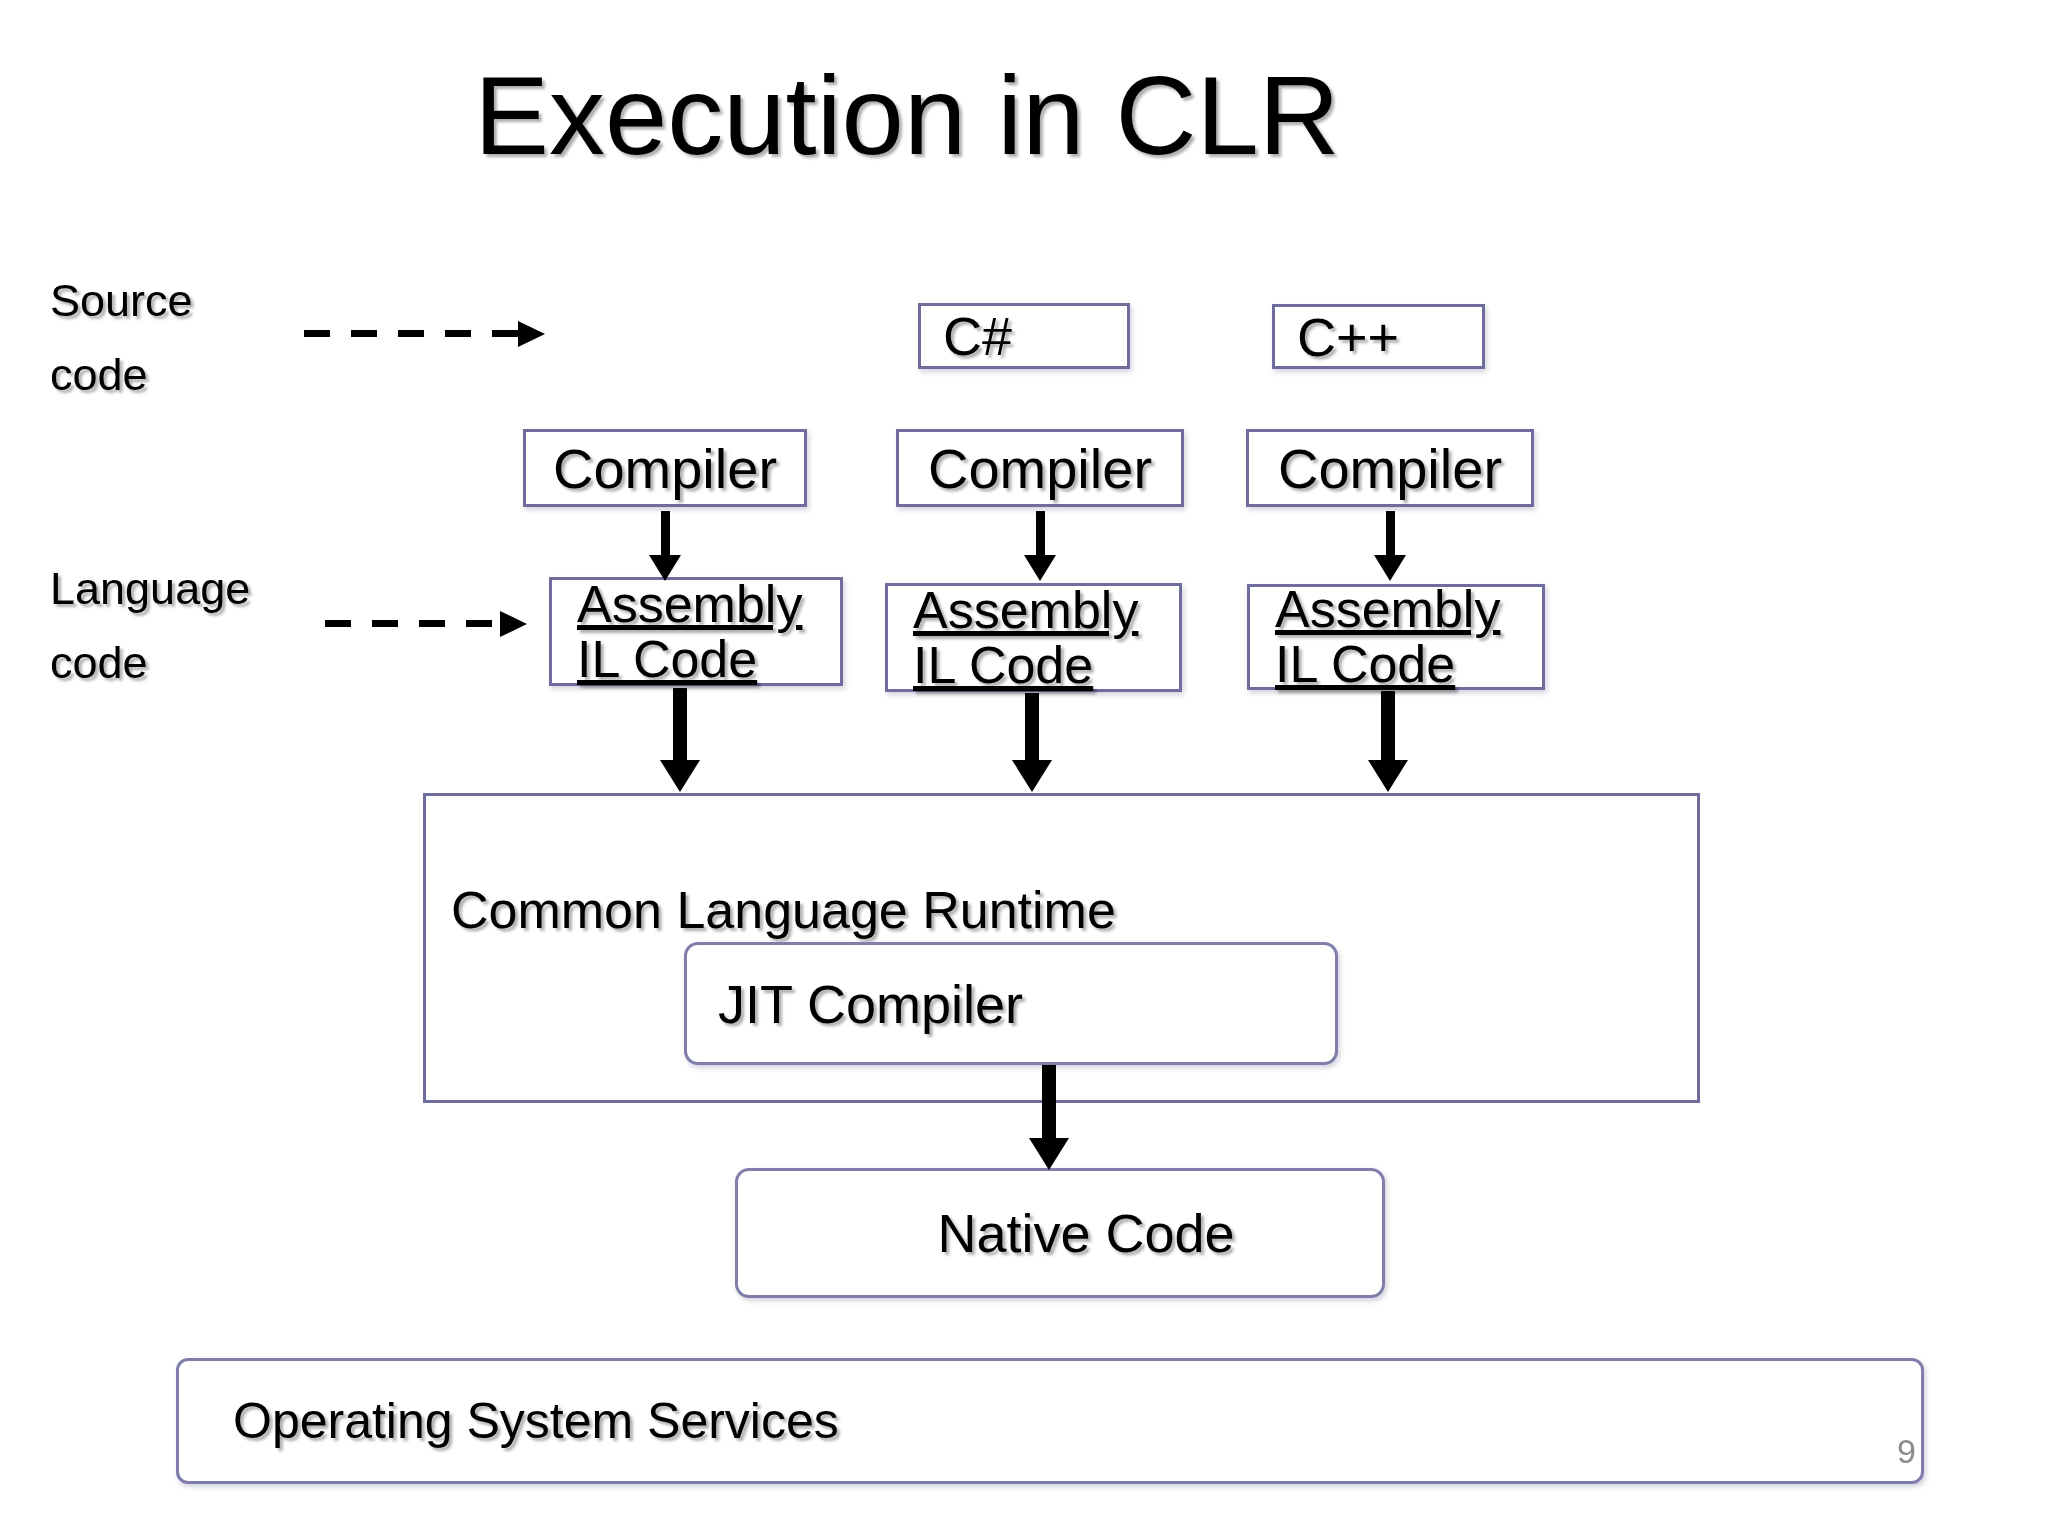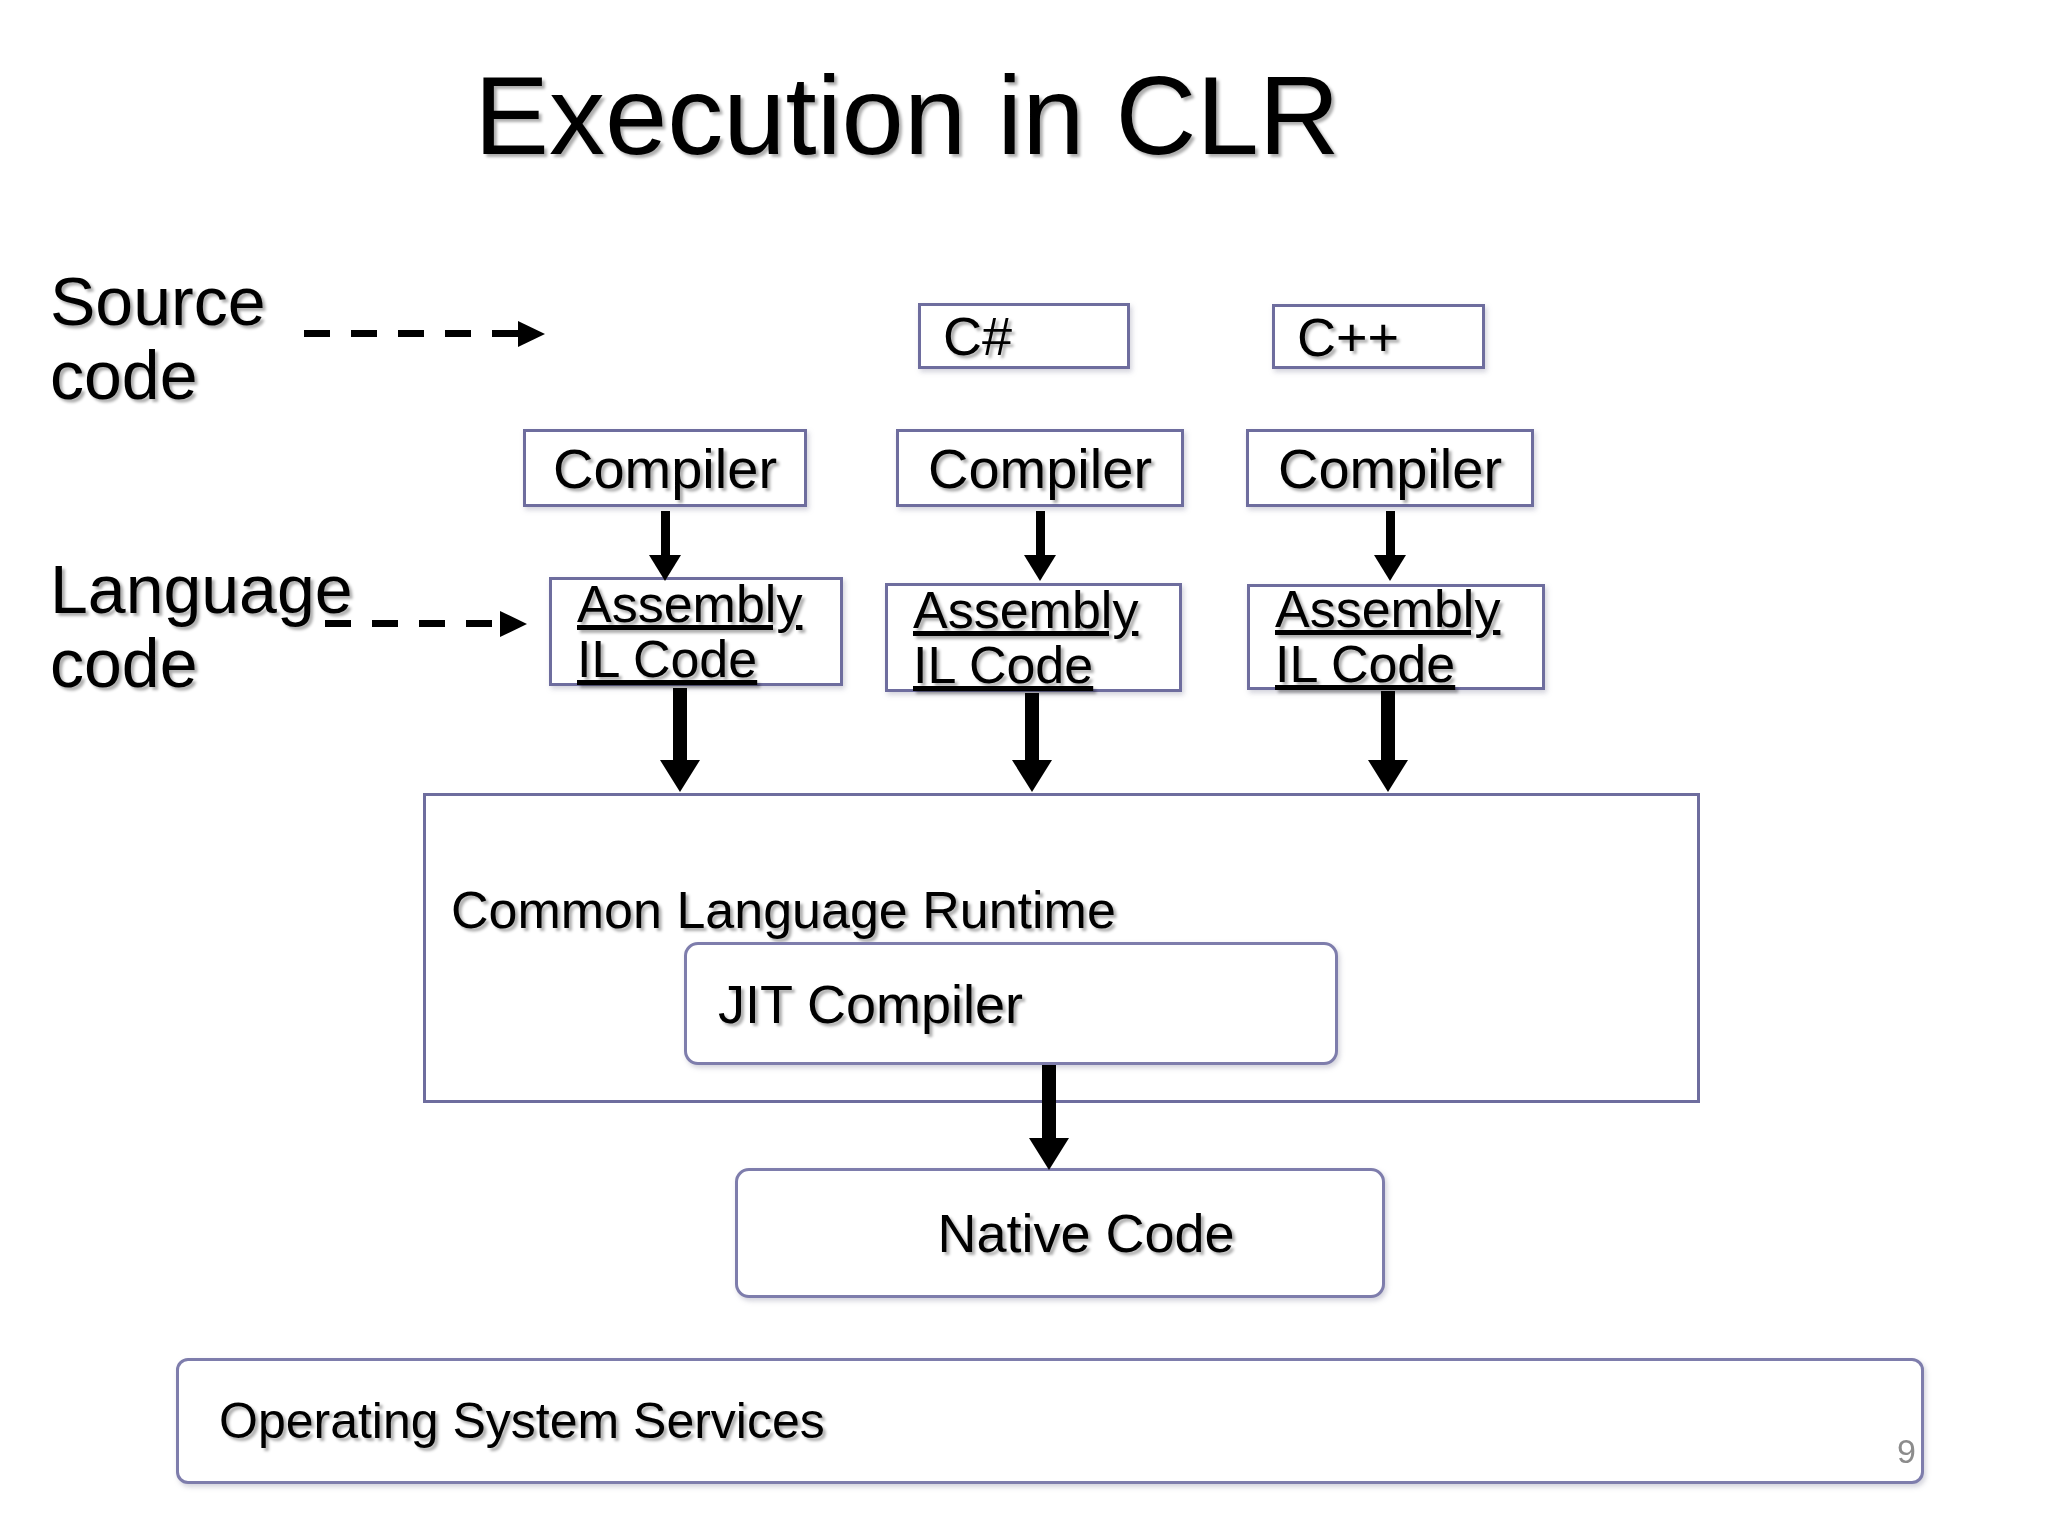--- a/index.html
+++ b/index.html
@@ -18,21 +18,21 @@
     color:#000;
   }
   .txt{ text-shadow:3px 3px 3px rgba(0,0,0,0.32); }
   .title{
     position:absolute;left:307px;top:52px;width:1200px;
     font-size:112px;line-height:1.15;text-align:center;
     color:#000;white-space:nowrap;
   }
   .side-label{
     position:absolute;left:50px;
-    font-size:68px;line-height:74px;color:#000;
+    font-size:45px;line-height:74px;color:#000;
   }
   .box{
     position:absolute;box-sizing:border-box;background:#fff;
     border:3px solid var(--border);
     box-shadow:2px 3px 5px rgba(130,130,155,0.35);
     display:flex;align-items:center;
     font-size:54px;
   }
   .box.centered{justify-content:center;}
   .box.rd{border-radius:14px;border-color:var(--border-rd);}
@@ -178,19 +178,19 @@
 
   <div class="arrow-v thick" style="left:1029px;top:1065px;width:40px;height:105px;">
     <div class="shaft"></div>
       <div class="head"></div>
   </div>
 
   <div class="box rd txt" style="left:735px;top:1168px;width:650px;height:130px;padding-left:52px;justify-content:center;">
     <span>Native Code</span>
   </div>
 
-  <div class="box rd txt" style="left:176px;top:1358px;width:1748px;height:126px;padding-left:40px;font-size:50px;border-radius:12px;">
+  <div class="box rd txt" style="left:176px;top:1358px;width:1748px;height:126px;padding-left:54px;font-size:50px;border-radius:12px;">
     <span>Operating System Services</span>
   </div>
 
   <div class="page-number">9</div>
 
 </div>
 
 </body></html>

